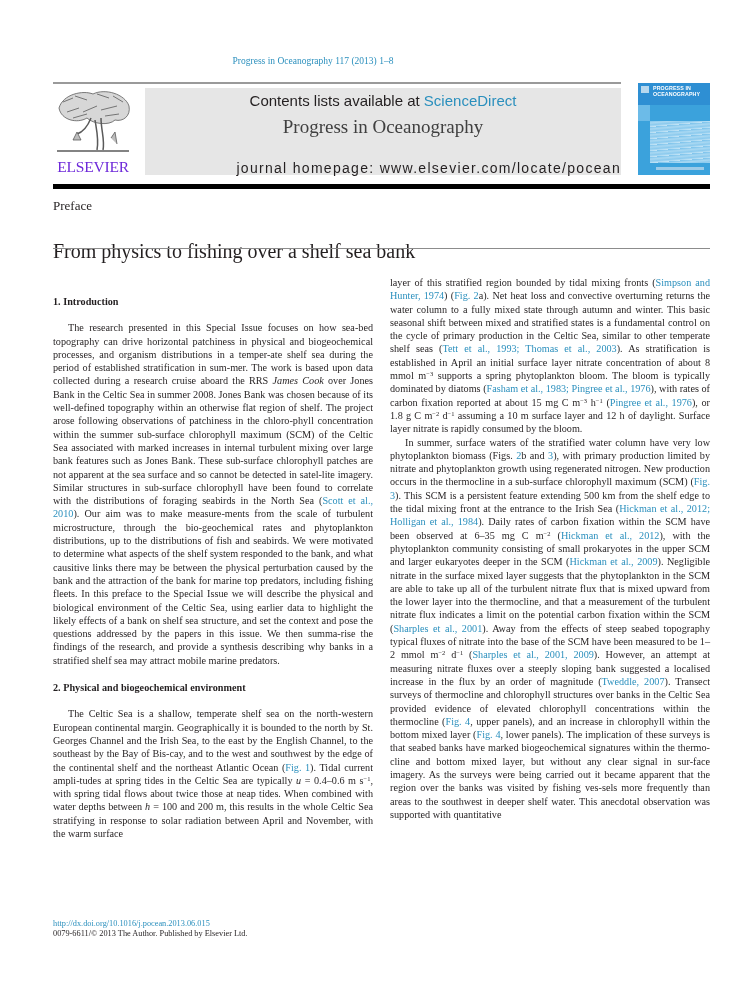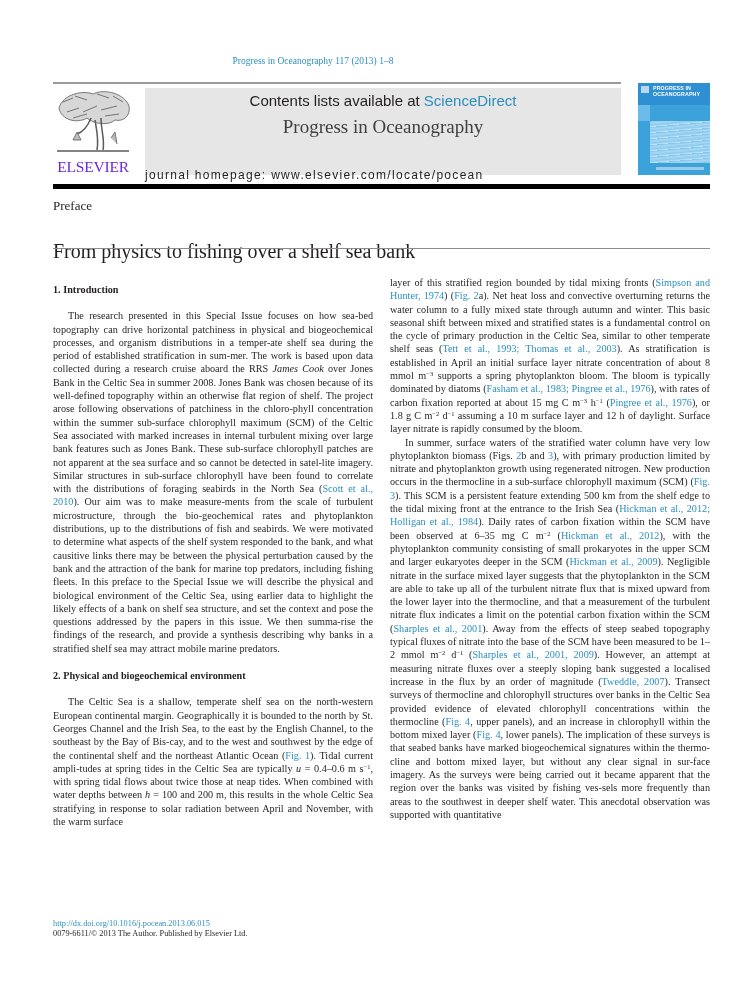--- a/index.html
+++ b/index.html
@@ -14,42 +14,42 @@
   .logo { position: absolute; left: 53px; top: 88px; width: 80px; height: 87px; }
   .logo svg { display: block; }
   .logo-word { position: absolute; left: 0; bottom: -1px; width: 80px; text-align: center;
     color: #6d28d9; font-size: 15.5px; letter-spacing: -0.2px; font-family: "Liberation Serif", serif; }
 
   .gray-box { position: absolute; left: 145px; top: 88px; width: 476px; height: 87px; background: #e6e6e6; }
   .contents { position: absolute; top: 4px; left: 0; width: 100%; text-align: center;
     font-family: "Liberation Sans", sans-serif; font-size: 15px; color: #231f20; }
   .jtitle { position: absolute; top: 28px; left: 0; width: 100%; text-align: center;
     font-size: 19px; color: #404040; font-family: "Liberation Serif", serif; }
-  .homepage { position: absolute; top: 80px; left: 0; width: 100%; text-align: left;
-    font-family: "Liberation Sans", sans-serif; font-size: 12px; letter-spacing: 1.3px; color: #231f20; }
+  .homepage { position: absolute; top: 72px; left: 0; width: 100%; text-align: right;
+    font-family: "Liberation Sans", sans-serif; font-size: 14px; letter-spacing: 1.3px; color: #231f20; }
 
   .cover { position: absolute; left: 638px; top: 83px; width: 72px; height: 92px; background: #3ba2dc; overflow: hidden; }
   .cover .c-top { position: absolute; left: 0; top: 0; width: 72px; height: 22px; background: #2e8fd3; }
   .cover .c-logo { position: absolute; left: 3px; top: 3px; width: 8px; height: 7px; background: #b7d8ee; }
   .cover .c-title { position: absolute; left: 15px; top: 3px; font-family: "Liberation Sans", sans-serif;
     font-size: 5.3px; line-height: 5.6px; font-weight: bold; color: #ffffff; letter-spacing: 0.1px; }
   .cover .c-lblock { position: absolute; left: 0; top: 22px; width: 12px; height: 16px; background: #6cbbe8; }
   .cover .c-sea { position: absolute; left: 12px; top: 38px; width: 60px; height: 42px;
     background: repeating-linear-gradient(175deg, #7fc4ec 0px, #a9d8f2 2px, #8bcaee 4px, #c3e4f6 6px); }
   .cover .c-band { position: absolute; left: 18px; top: 84px; width: 48px; height: 3px; background: #9ccbe8; }
 
   .masthead-thick { position: absolute; left: 53px; top: 184px; width: 657px; height: 5px; background: #000000; }
 
   .article-type { position: absolute; left: 53px; top: 198px; font-size: 13px; color: #231f20; }
   .article-title { position: absolute; left: 53px; top: 216px; font-size: 20px; color: #231f20; margin-top: 24px; }
   .title-rule { position: absolute; left: 53px; top: 248px; width: 657px; height: 1px; background: #8c8c8c; }
 
   .col { position: absolute; top: 283px; width: 320px; font-size: 10.2px; line-height: 13.3px;
     text-align: justify; hyphens: manual; font-family: "Liberation Serif", "DejaVu Serif", serif; color: #231f20; }
-  .col.left { left: 53px; }
+  .col.left { left: 53px; margin-top: 12px; }
   .col.right { left: 390px; top: 276px; }
   .col p { text-indent: 15px; }
   .col p.noindent { text-indent: 0; }
   .col h2 { font-size: 10.2px; line-height: 13.3px; font-weight: bold; margin-bottom: 13px; }
   .col h2.sec2 { margin-top: 14px; }
   sup { font-size: 6.5px; line-height: 0; vertical-align: 3.5px; }
   em { font-style: italic; }
 
   .footer { position: absolute; left: 53px; top: 919px; font-size: 8.3px; line-height: 10.3px; color: #231f20;
     font-family: "Liberation Serif", serif; }

